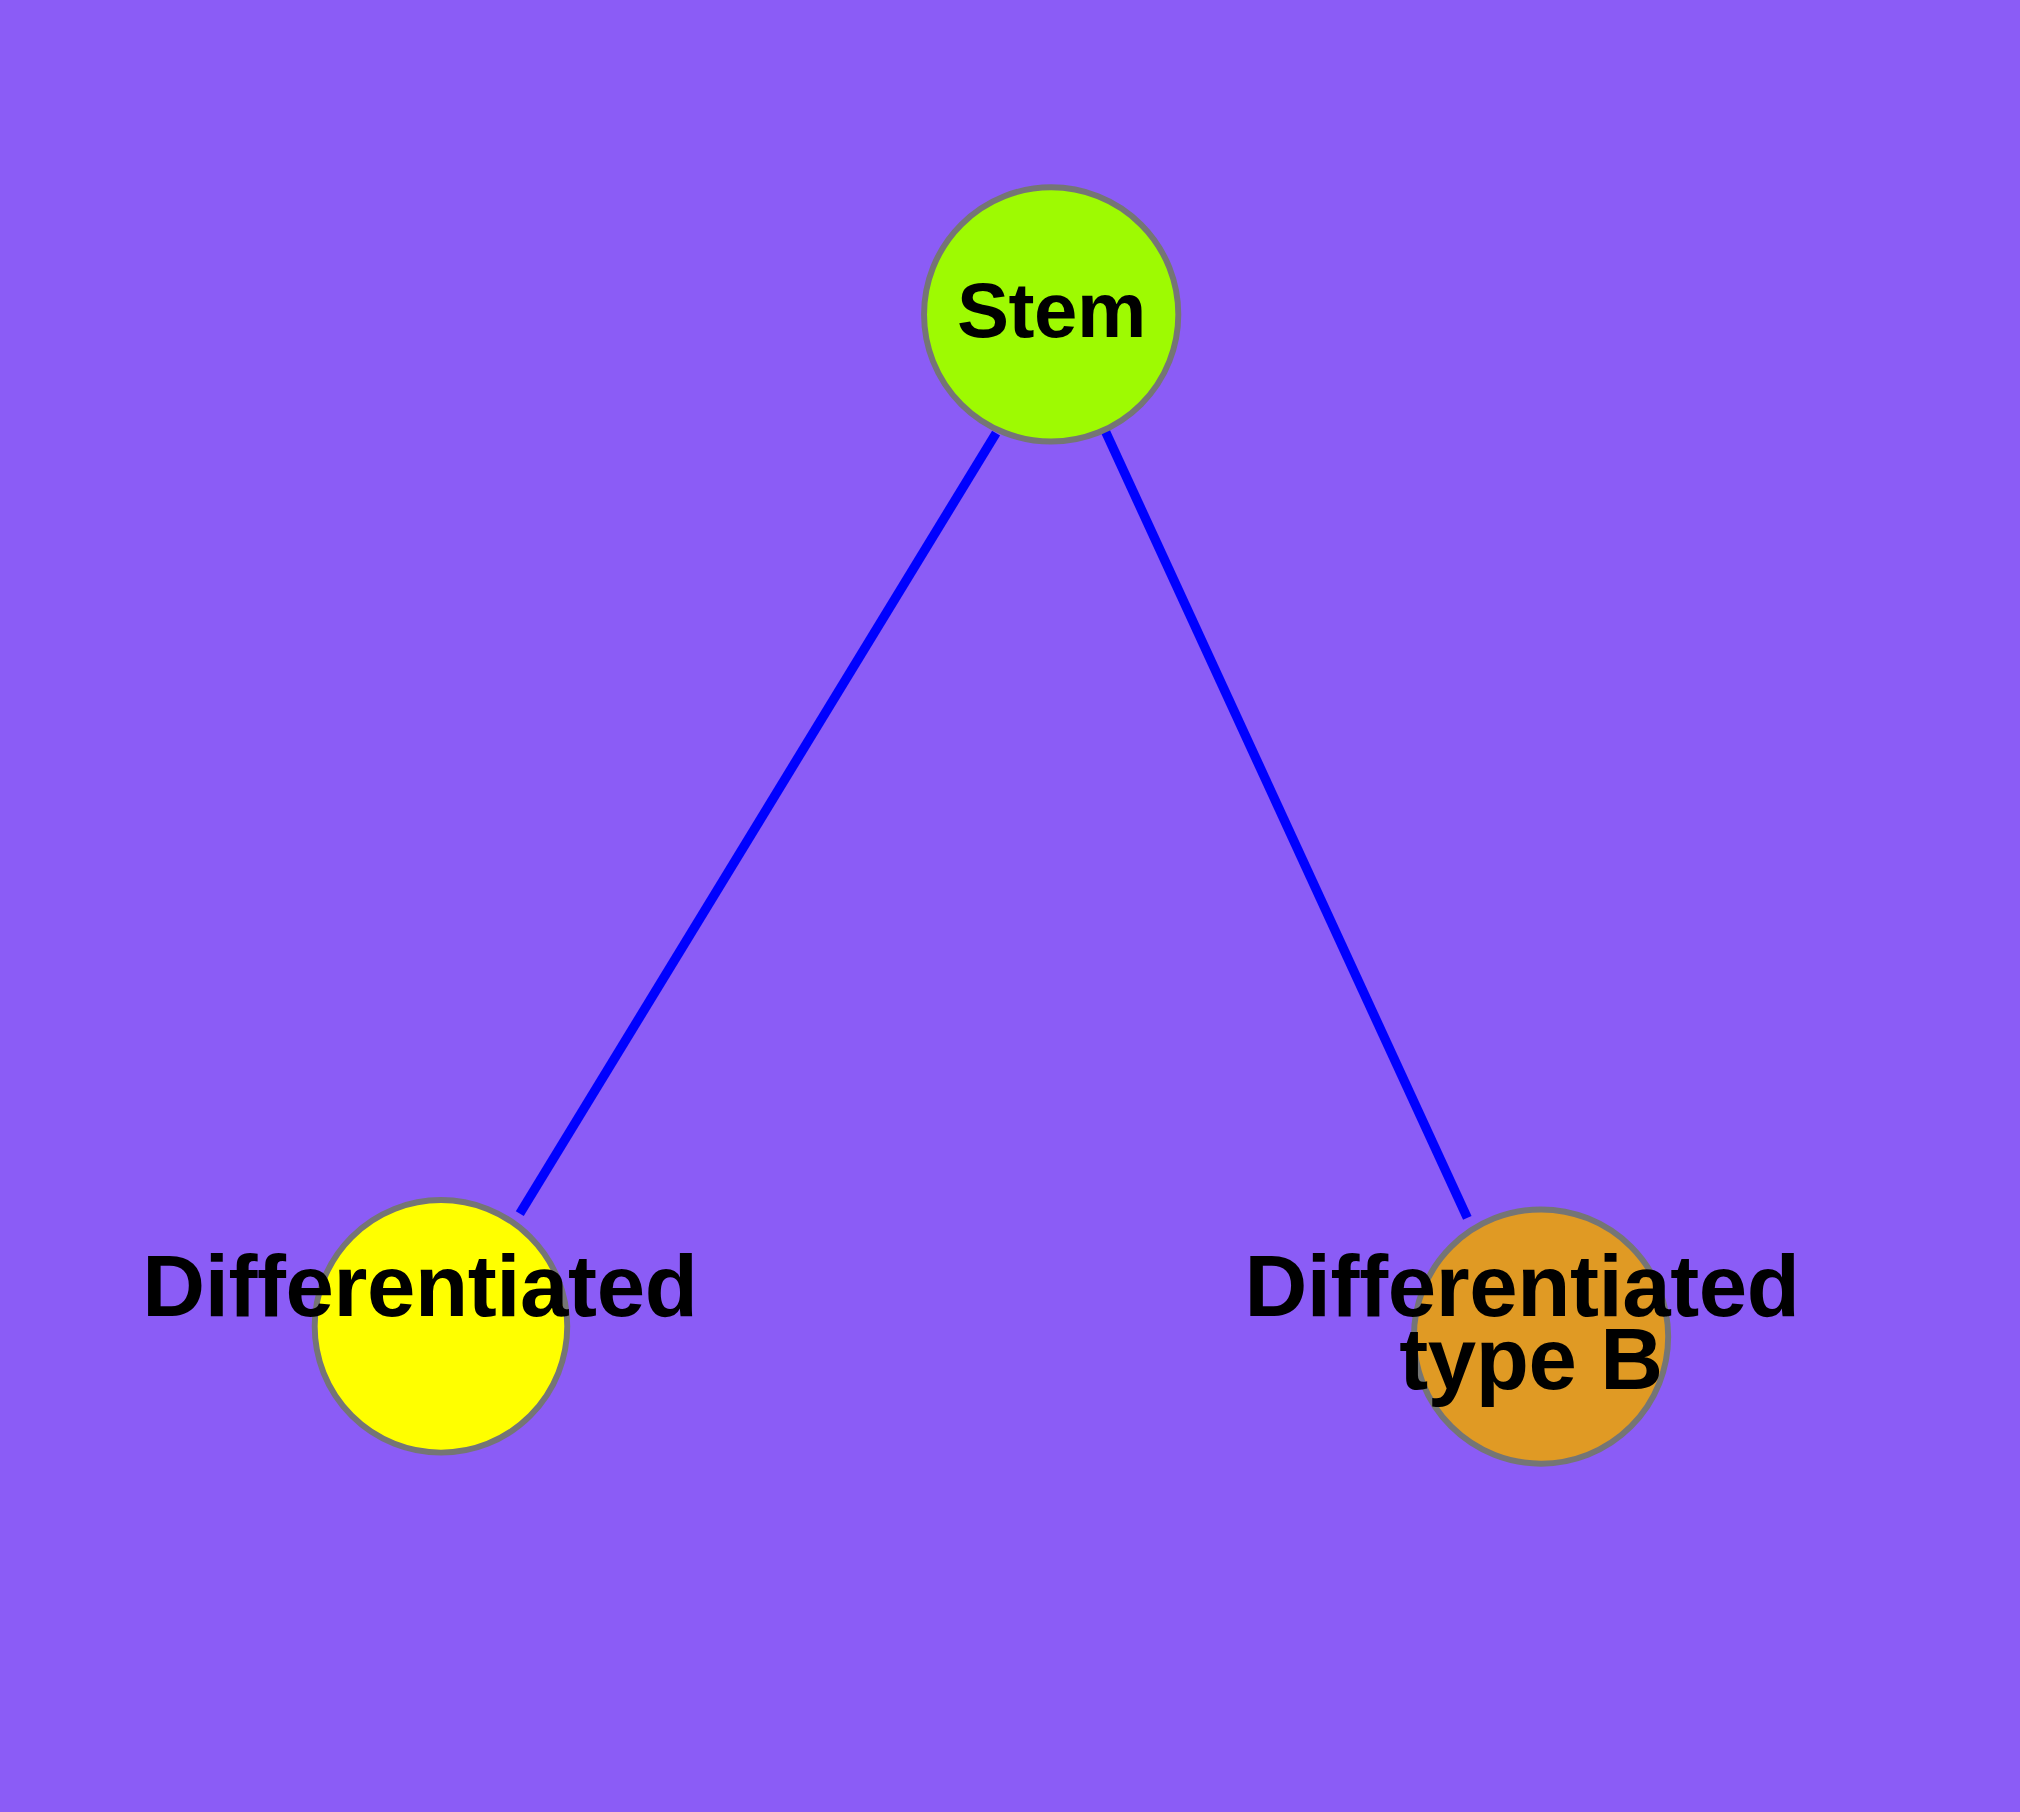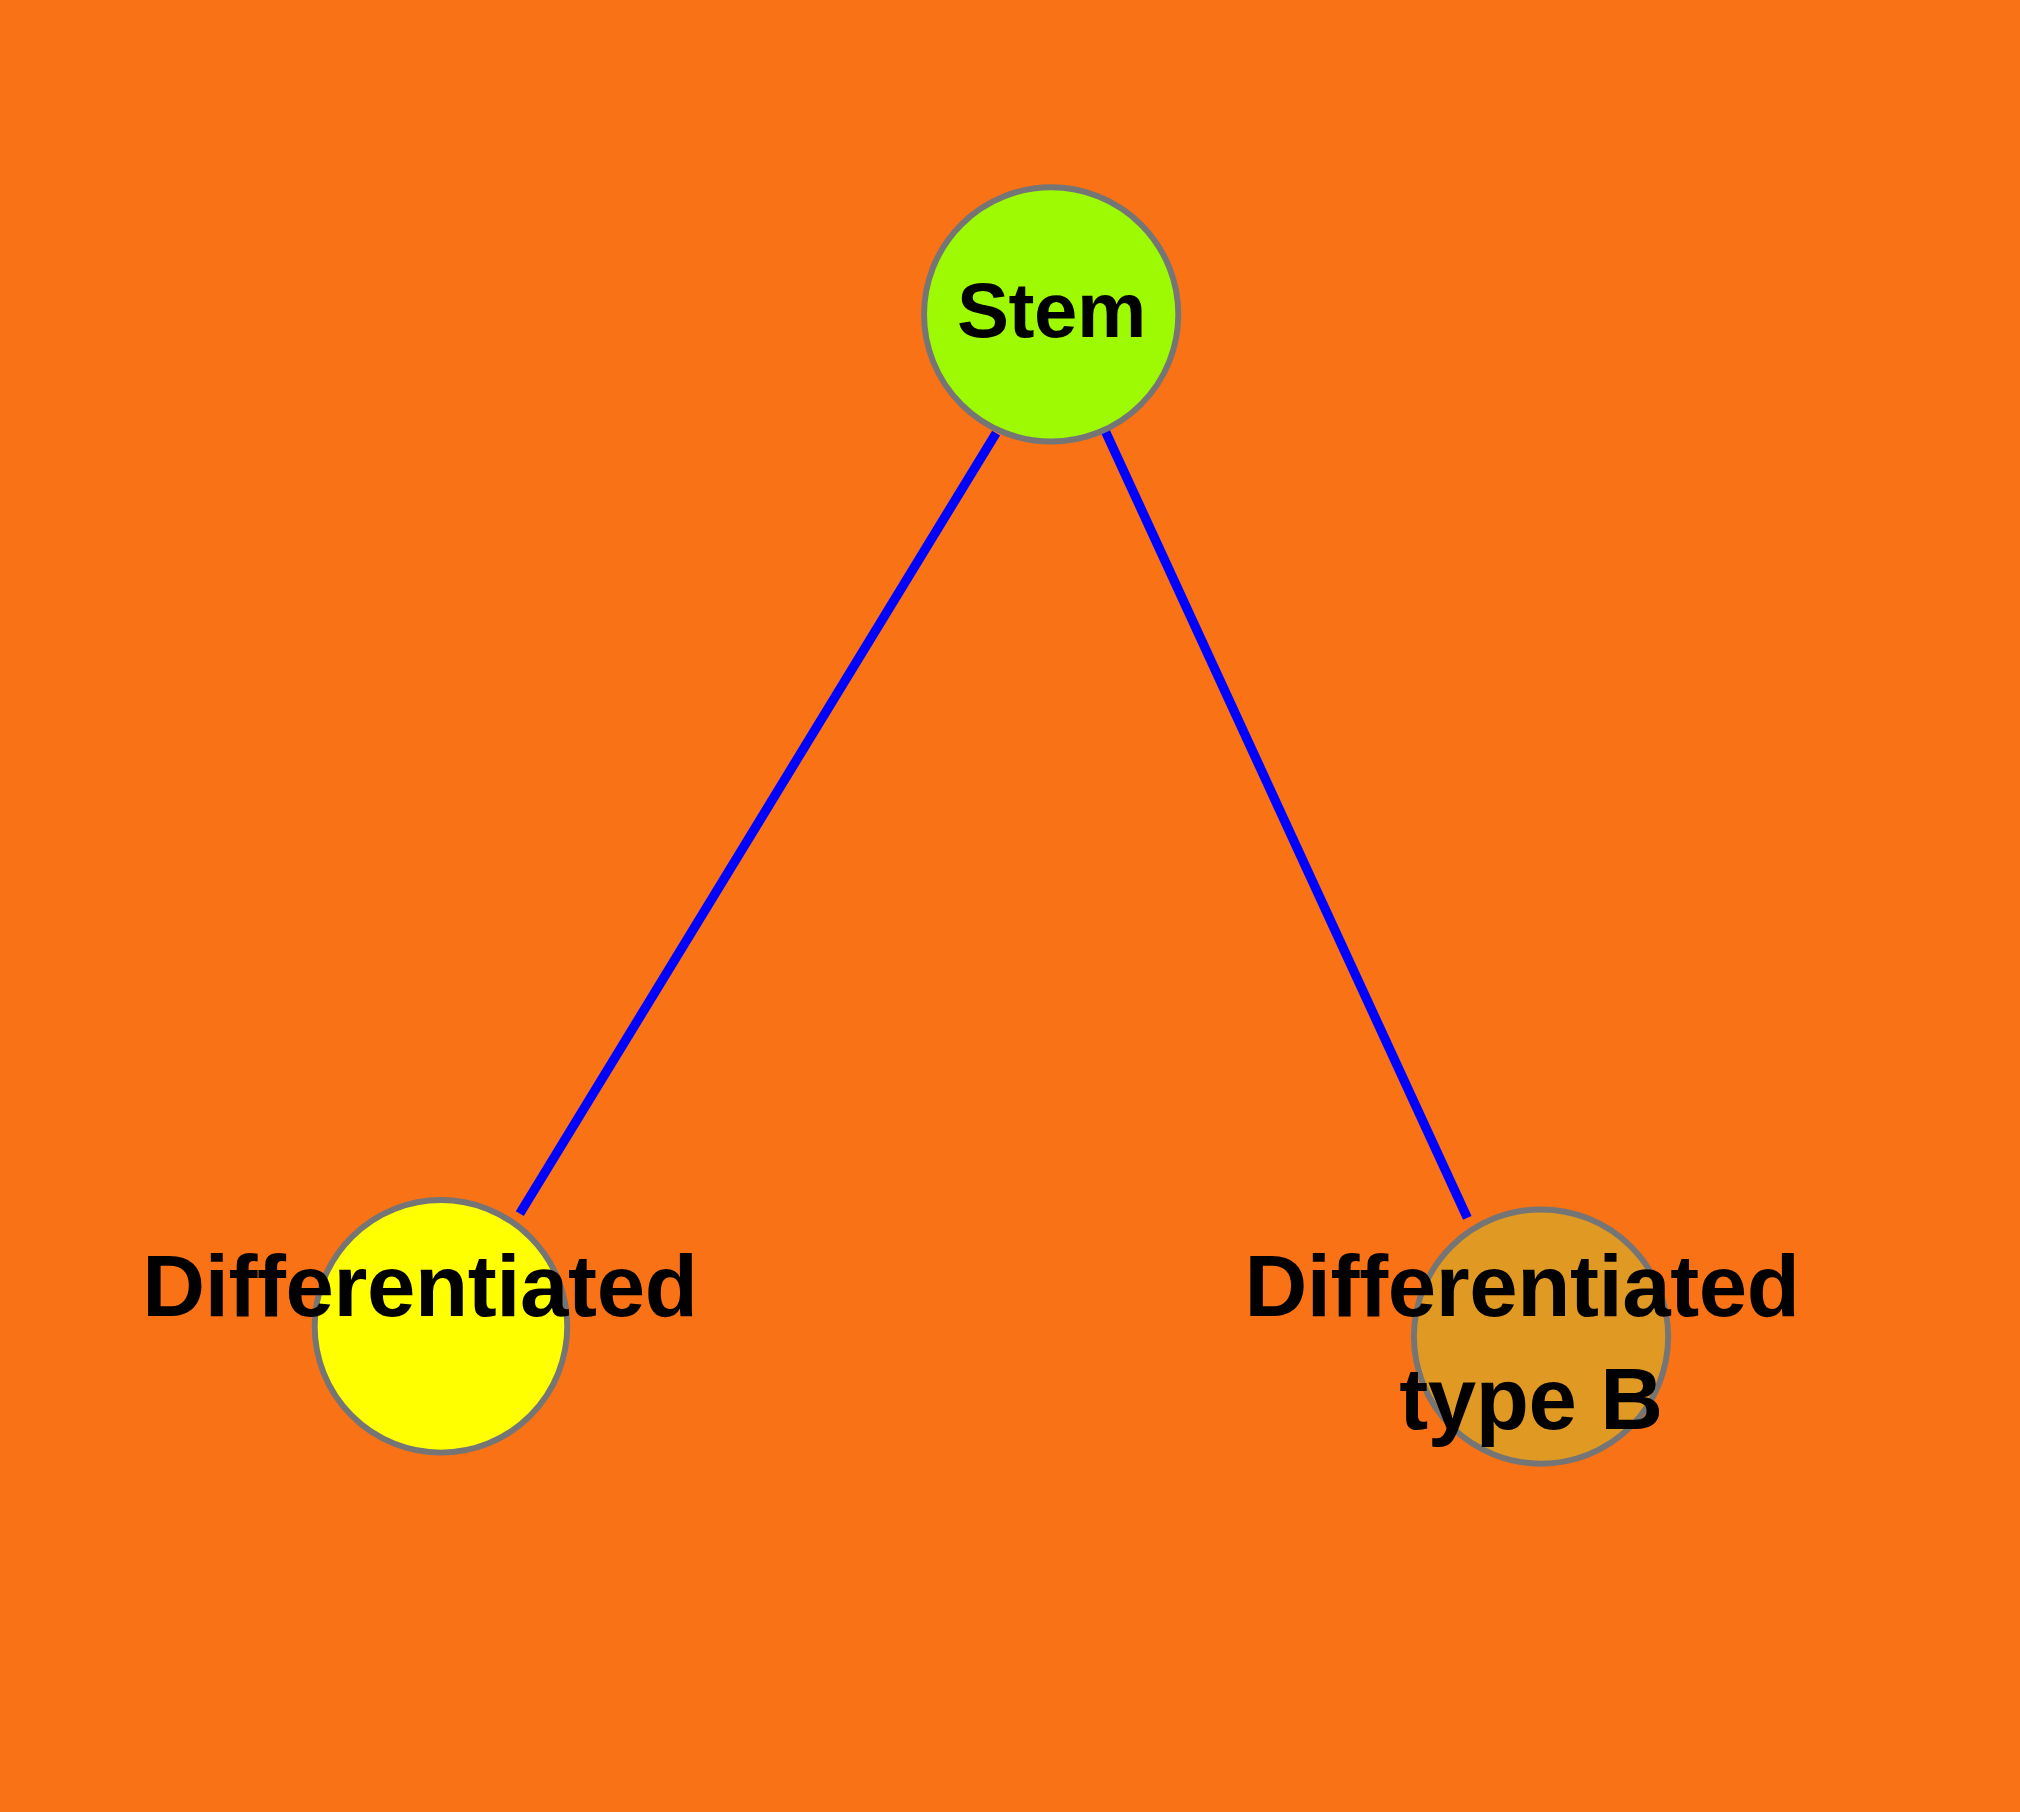--- a/index.html
+++ b/index.html
@@ -5,21 +5,21 @@
 <style>
   html, body {
     margin: 0;
     padding: 0;
     background: #ffffff;
   }
   #canvas {
     position: relative;
     width: 2021px;
     height: 1812px;
-    background: #f97316;
+    background: #8b5cf6;
     overflow: hidden;
     font-family: "Liberation Sans", "DejaVu Sans", sans-serif;
   }
   #graph-svg {
     position: absolute;
     left: 0;
     top: 0;
     width: 2021px;
     height: 1812px;
     display: block;
@@ -66,16 +66,16 @@
       <circle class="node-circle" cx="520" cy="1565" r="149" fill="#ffff00"></circle>
       <circle class="node-circle" cx="1818" cy="1577" r="150" fill="#e09a24"></circle>
     </g>
   </svg>
 
   <div class="node-label label-stem" style="left:797px; top:269px; width:509px;">Stem</div>
 
   <div class="node-label label-child" style="left:-4.2px; top:1239px; width:848px;">Differentiated</div>
 
   <div class="node-label label-child" style="left:1098px; top:1239px; width:848px;">Differentiated</div>
-  <div class="node-label label-child" style="left:1107px; top:1352px; width:848px;">type B</div>
+  <div class="node-label label-child" style="left:1107px; top:1312px; width:848px;">type B</div>
 
 </div>
 
 
 </body></html>

